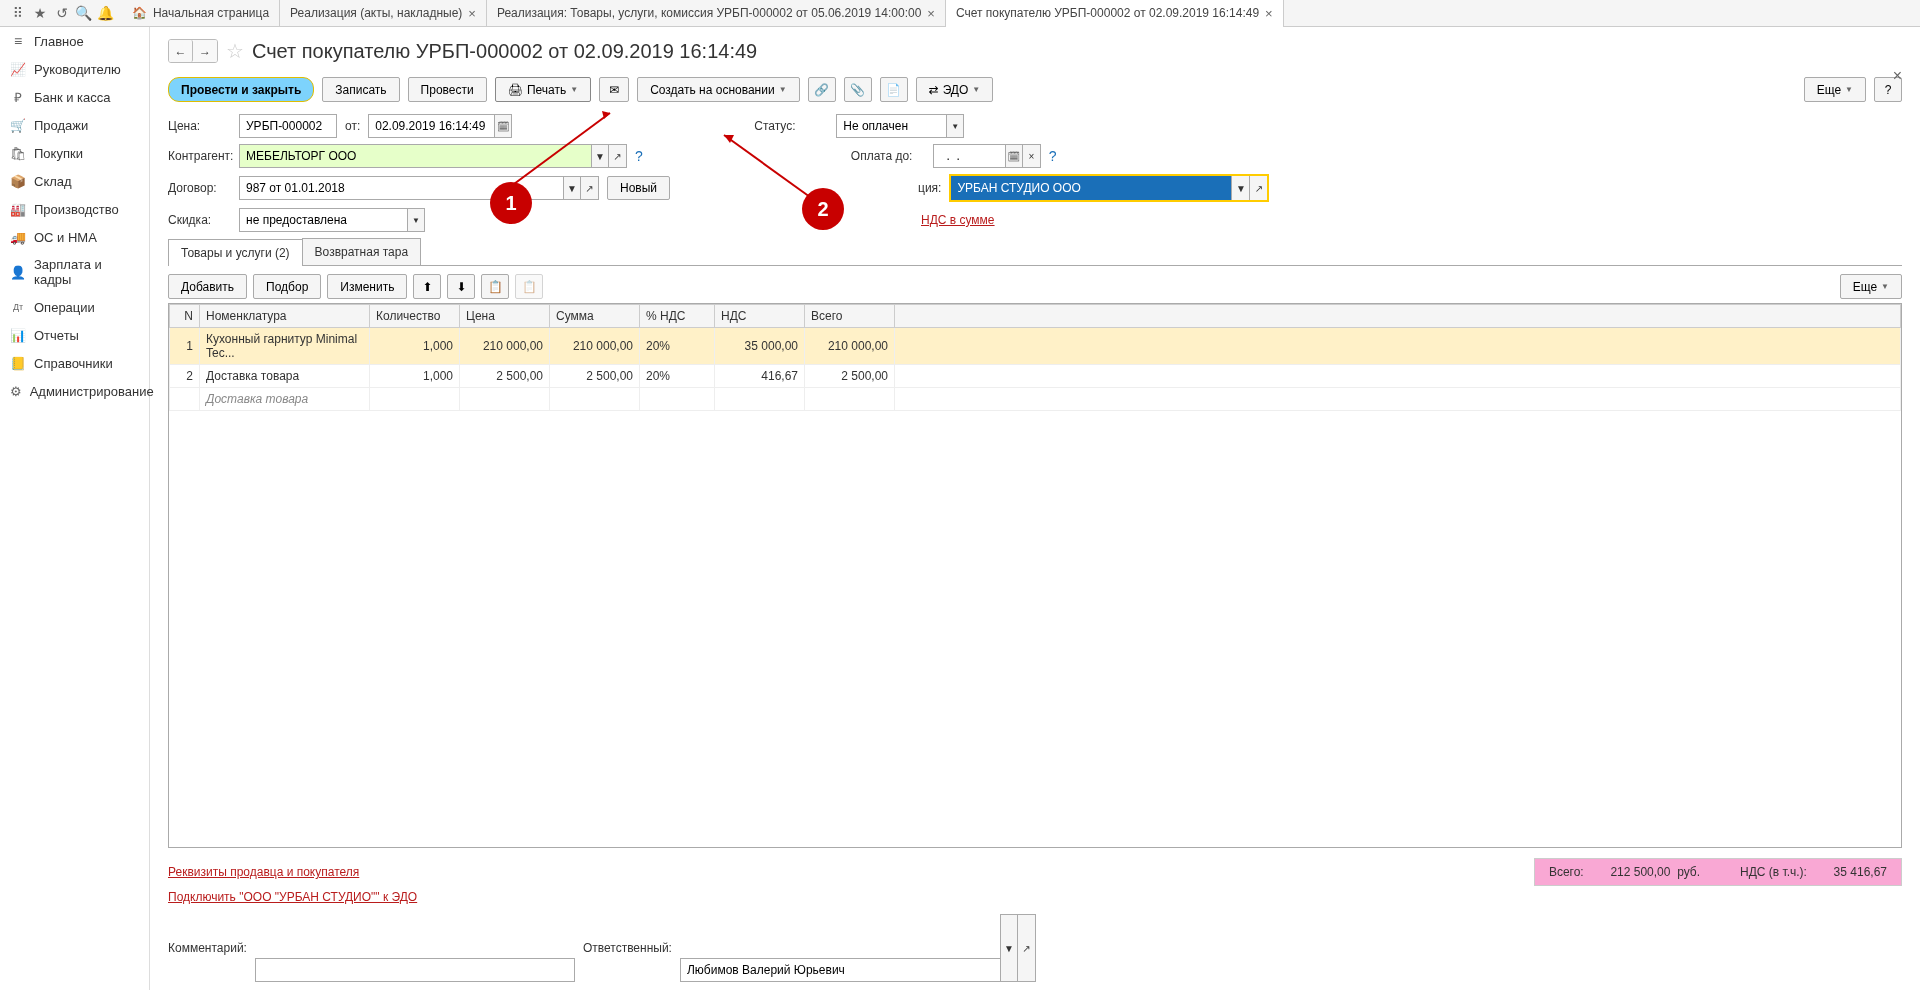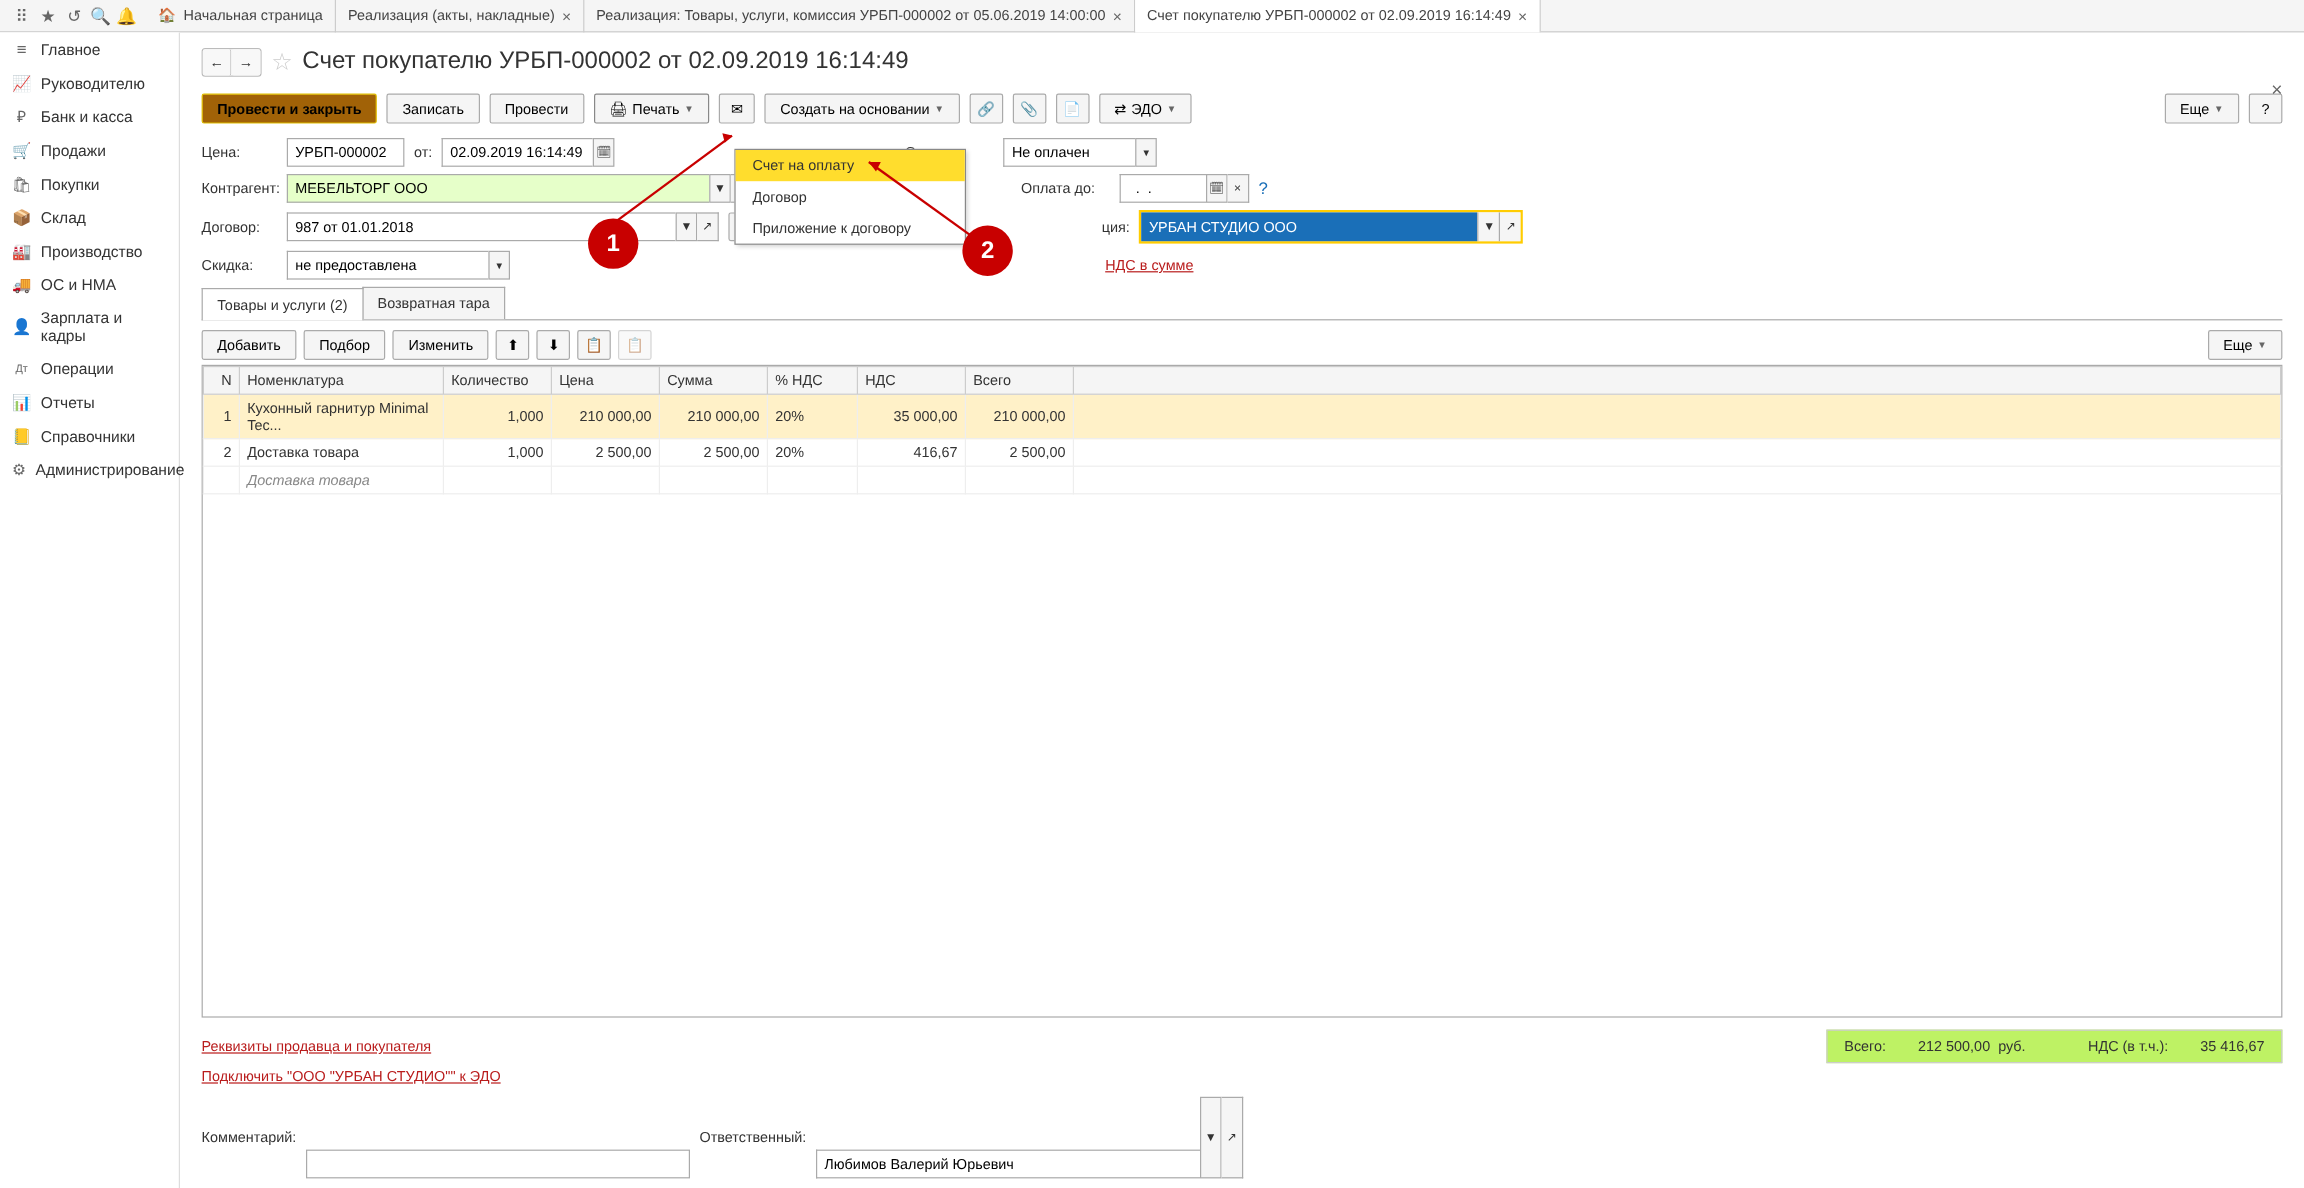--- a/index.html
+++ b/index.html
@@ -20,21 +20,21 @@
 .header-row { display: flex; align-items: center; gap: 8px; margin-bottom: 14px; }
 .nav-btn { width: 24px; height: 22px; border: 1px solid #bbb; background: #f8f8f8; display: flex; align-items: center; justify-content: center; cursor: pointer; border-radius: 2px; }
 .nav-btns { display: flex; border: 1px solid #bbb; border-radius: 3px; }
 .nav-btns .nav-btn { border: none; border-right: 1px solid #bbb; }
 .nav-btns .nav-btn:last-child { border-right: none; }
 .star-icon { color: #ccc; font-size: 20px; }
 .page-title { font-size: 20px; color: #333; font-weight: normal; }
 .close-x { position: absolute; right: 18px; top: 40px; cursor: pointer; color: #666; font-size: 16px; }
 .toolbar-row { display: flex; gap: 8px; margin-bottom: 12px; align-items: center; }
 .btn { padding: 4px 12px; border: 1px solid #aaa; background: #f5f5f5; cursor: pointer; font-size: 12px; border-radius: 2px; height: 25px; display: flex; align-items: center; gap: 4px; }
-.btn-primary { background: #a16207; border-color: #e0bd00; font-weight: bold; }
+.btn-primary { background: #7dd3fc; border-color: #e0bd00; font-weight: bold; border-radius: 11px; }
 .btn-print { border-color: #888; position: relative; }
 .btn-email { width: 30px; justify-content: center; padding: 4px 6px; }
 .btn-small { width: 28px; padding: 4px; justify-content: center; }
 .dropdown-arrow { font-size: 8px; color: #666; }
 .form-label { font-size: 12px; color: #333; }
 .form-input { height: 24px; border: 1px solid #aaa; padding: 2px 6px; font-size: 12px; background: #fff; }
 .form-input.highlight-green { background: #e6ffc9; }
 .input-group { display: flex; align-items: stretch; }
 .input-group .form-input { flex: 1; border-right: none; }
 .input-group .input-btn { width: 18px; border: 1px solid #aaa; background: #f5f5f5; display: flex; align-items: center; justify-content: center; cursor: pointer; font-size: 10px; }
@@ -51,21 +51,21 @@
 .more-right { margin-left: auto; }
 .table-container { border: 1px solid #aaa; flex: 1; min-height: 380px; background: #fff; }
 .tbl { width: 100%; border-collapse: collapse; font-size: 12px; }
 .tbl th { background: #f5f5f5; border: 1px solid #ccc; padding: 4px 6px; text-align: left; font-weight: normal; color: #333; height: 22px; }
 .tbl td { border: 1px solid #eee; padding: 4px 6px; height: 22px; }
 .tbl tr.sel td { background: #fff1c8; }
 .tbl .num { text-align: right; width: 30px; }
 .tbl .r { text-align: right; }
 .sub-row td { color: #888; font-style: italic; }
 .footer-row { display: flex; justify-content: space-between; margin-top: 10px; align-items: center; }
-.totals-box { background: #bef264; border: 1px solid #ccc; padding: 6px 14px; display: flex; gap: 52px; font-size: 12px; }
+.totals-box { background: #f9a8d4; border: 1px solid #ccc; padding: 6px 14px; display: flex; gap: 40px; font-size: 12px; }
 .totals-box span { display: inline-block; }
 .comment-row { display: flex; gap: 8px; align-items: center; margin-top: 10px; }
 .comment-row .form-input { width: 320px; margin-top: 44px; }
 .resp-input { width: 290px; }
 .print-menu { position: absolute; top: 97px; left: 462px; width: 193px; background: #fff; border: 1px solid #888; box-shadow: 2px 2px 4px rgba(0,0,0,0.2); z-index: 100; }
 .print-menu-item { padding: 6px 14px; cursor: pointer; font-size: 12px; }
 .print-menu-item.highlighted { background: #ffdd2d; }
 .dot-annotation { position: absolute; width: 42px; height: 42px; border-radius: 50%; background: #c80000; color: #fff; display: flex; align-items: center; justify-content: center; font-size: 20px; font-weight: bold; z-index: 200; }
 .arrow-line { position: absolute; pointer-events: none; z-index: 150; }
 .sidebar-item .burger { font-size: 14px; }
@@ -366,25 +366,20 @@
       <span class="form-label">Комментарий:</span>
       <input class="form-input" style="">
       <span class="form-label">Ответственный:</span>
       <div class="input-group">
           <input class="form-input resp-input" value="Любимов Валерий Юрьевич" style="">
           <div class="input-btn">▼</div>
           <div class="input-btn">↗</div>
         </div>
     </div>
 
-    <div class="print-menu">
-      <div class="print-menu-item highlighted">Счет на оплату</div>
-      <div class="print-menu-item">Договор</div>
-      <div class="print-menu-item">Приложение к договору</div>
-    </div>
 
     <div class="dot-annotation" style="top:155px; left:340px;">1</div>
     <div class="dot-annotation" style="top:161px; left:652px;">2</div>
     <svg class="arrow-line" style="top:80px;left:360px;width:120px;height:100px">
         <line x1="0" y1="80" x2="100" y2="6" stroke="#c80000" stroke-width="2"></line>
         <polygon points="100,6 92,4 94,12" fill="#c80000"></polygon>
       </svg>
     <svg class="arrow-line" style="top:100px;left:570px;width:110px;height:80px">
         <line x1="90" y1="70" x2="4" y2="8" stroke="#c80000" stroke-width="2"></line>
         <polygon points="4,8 14,8 10,16" fill="#c80000"></polygon>

